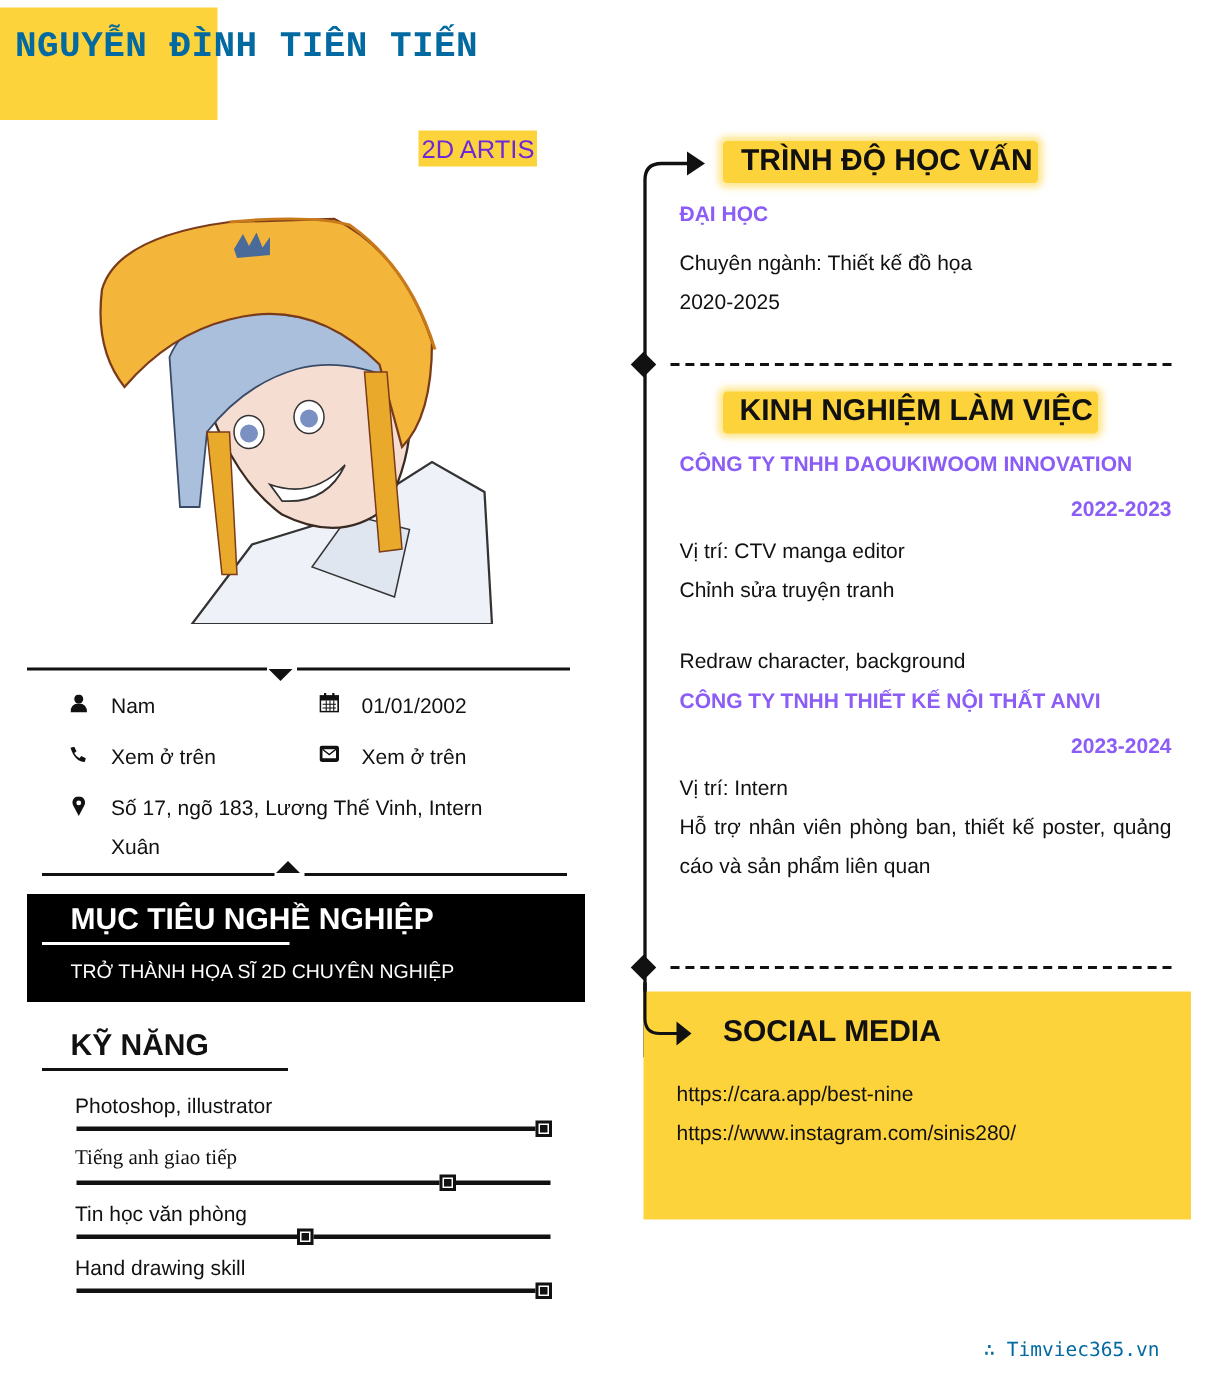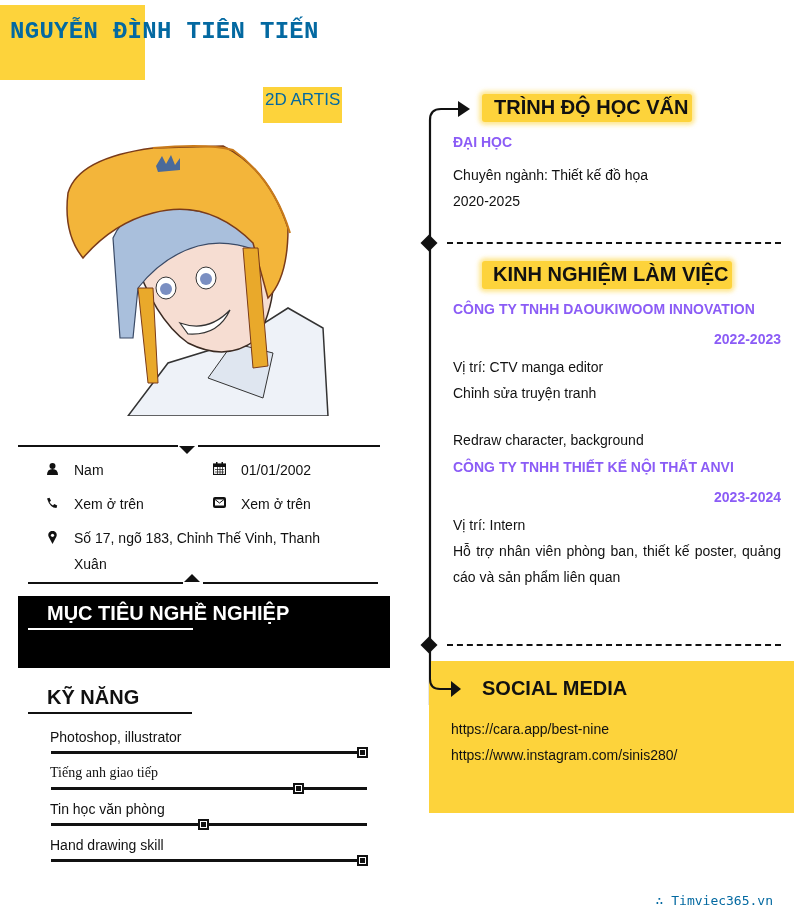--- a/index.html
+++ b/index.html
@@ -4,21 +4,21 @@
 <style>
   * { box-sizing: border-box; margin: 0; padding: 0; }
   html, body { width: 811px; height: 917px; background: #ffffff; overflow: hidden; }
   body { position: relative; font-family: "Liberation Sans", sans-serif; color: #111; }
 
   .abs { position: absolute; }
 
   
   .name-bg { left: 0; top: 5px; width: 145px; height: 75px; background: #fdd33b; }
   .name { left: 10px; top: 18px; font-size: 24px; font-weight: 700; letter-spacing: 0.3px; color: #0369a1; white-space: nowrap; font-family: Liberation Mono, monospace; }
-  .role { left: 263px; top: 87px; height: 36px; padding: 2px 2px 0 2px; background: #fdd33b; font-size: 17px; color: #0369a1; line-height: 22px; }
+  .role { left: 279px; top: 87px; height: 24px; padding: 2px 2px 0 2px; background: #fdd33b; font-size: 17px; color: #6d28d9; line-height: 22px; }
 
   
   .avatar { left: 58px; top: 138px; width: 292px; height: 278px; }
 
   
   .hline { height: 2px; background: #111; }
   .tri-down { width: 0; height: 0; border-left: 8px solid transparent; border-right: 8px solid transparent; border-top: 8px solid #111; }
   .tri-up { width: 0; height: 0; border-left: 8px solid transparent; border-right: 8px solid transparent; border-bottom: 8px solid #111; }
   .info-icon { width: 14px; height: 14px; display: flex; align-items: center; justify-content: center; }
   .info-text { font-size: 14px; color: #111; white-space: nowrap; }
@@ -121,29 +121,30 @@
     </svg>
 </div>
 <div class="abs info-text" style="left:241px; top:496px;">Xem ở trên</div>
 
 <div class="abs info-icon" style="left:45px; top:530px;">
   <svg width="9" height="13" viewBox="0 0 9 13">
       <path d="M4.5 13 L0.8 6 A4.2 4.2 0 1 1 8.2 6 Z" fill="#111"></path>
       <circle cx="4.5" cy="4.3" r="1.6" fill="#fff"></circle>
     </svg>
 </div>
-<div class="abs addr-text" style="left:74px; top:525px;">Số 17, ngõ 183, Chỉnh Thế Vinh, Thanh Xuân</div>
+<div class="abs addr-text" style="left:74px; top:525px;">Số 17, ngõ 183, Lương Thế Vinh, Intern Xuân</div>
 
 <div class="abs hline" style="left:28px; top:582px; width:155px;"></div>
 <div class="abs tri-up" style="left:184px; top:574px;"></div>
 <div class="abs hline" style="left:203px; top:582px; width:175px;"></div>
 
 <div class="abs objective">
   <h2>MỤC TIÊU NGHỀ NGHIỆP</h2>
   <div class="uline"></div>
+  <p>TRỞ THÀNH HỌA SĨ 2D CHUYÊN NGHIỆP</p>
 </div>
 
 <div class="abs skills-title">KỸ NĂNG</div>
 <div class="abs skills-uline"></div>
 
 <div class="abs skill-label" style="left:50px; top:729px;">Photoshop, illustrator</div>
 <div class="abs skill-track" style="left:51px; top:751px;"></div>
 <div class="abs skill-knob" style="left:357px; top:747px;"></div>
 
 <div class="abs skill-label" style="left:50px; top:765px;font-family:Liberation Serif, serif;">Tiếng anh giao tiếp</div>

